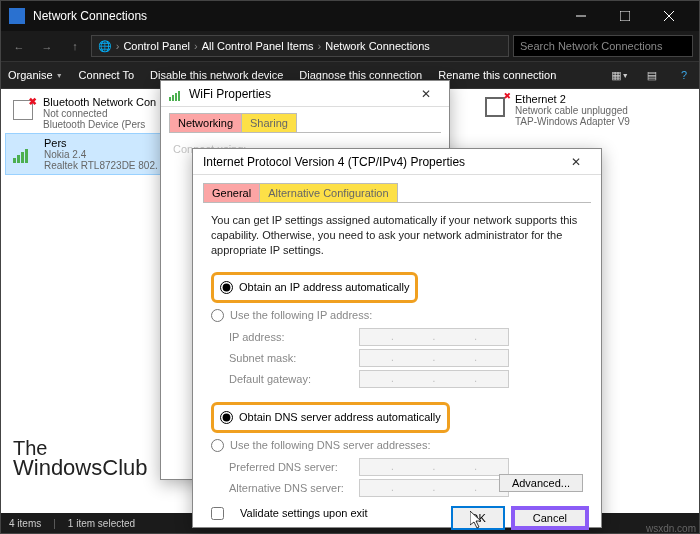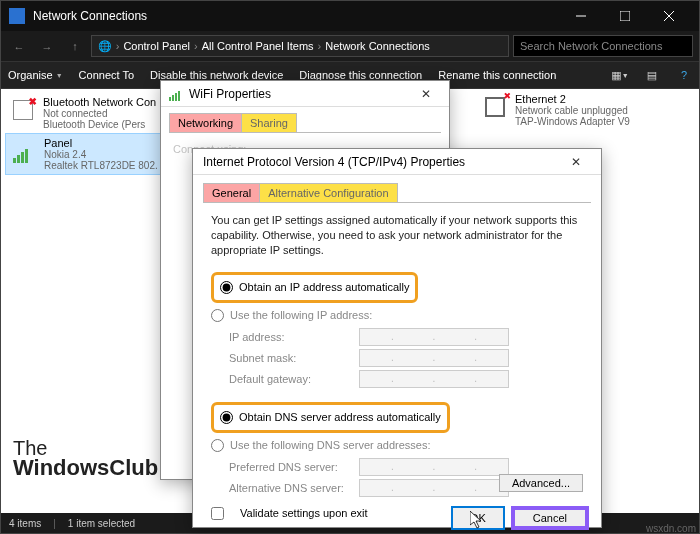--- a/index.html
+++ b/index.html
@@ -39,21 +39,21 @@
   .conntext .t2 { font-size: 10px; color: #666; }
 
   .ethernet { position: absolute; right: 18px; top: 4px; width: 200px; display: flex; gap: 6px; }
   .ethicon { width: 28px; height: 28px; position: relative; }
   .ethicon .jack { position: absolute; inset: 4px; border: 2px solid #666; }
 
   .statusbar { position: absolute; left: 0; right: 0; bottom: 0; height: 20px; background: #1b1b1b; color: #ccc; font-size: 10px; display: flex; align-items: center; padding: 0 8px; gap: 12px; }
 
   
   .watermark { position: absolute; left: 12px; bottom: 34px; color: #222; font-size: 20px; font-weight: 300; line-height: 0.95; }
-  .watermark .big { font-weight: 700; font-size: 22px; }
+  .watermark .big { font-weight: 400; font-size: 22px; }
   .wm2 { position: absolute; right: 4px; bottom: 0; font-size: 10px; color: #666; z-index: 1000; }
 
   
   .dlg { position: absolute; background: #fff; border: 1px solid #888; box-shadow: 0 4px 16px rgba(0,0,0,.3); }
   .dlg1 { left: 160px; top: 80px; width: 290px; height: 400px; }
   .dlg .dlgtitle { height: 26px; background: #fff; display: flex; align-items: center; padding: 0 8px; font-size: 12px; border-bottom: 1px solid #ddd; }
   .dlg .dlgtitle .dlgicon { width: 14px; height: 14px; margin-right: 6px; display: flex; align-items: flex-end; gap: 1px; }
   .dlg .dlgtitle .dlgicon span { width: 2px; background: #4caf50; }
   .dlg .dlgtitle .dlgicon span:nth-child(1){height:4px}.dlg .dlgtitle .dlgicon span:nth-child(2){height:6px}.dlg .dlgtitle .dlgicon span:nth-child(3){height:8px}.dlg .dlgtitle .dlgicon span:nth-child(4){height:10px}
   .dlg .closebtn { margin-left: auto; width: 30px; text-align: center; color: #333; }
@@ -160,21 +160,21 @@
       <div class="connitem selected">
         <div class="connicon">
             <div class="bars">
               <span></span>
               <span></span>
               <span></span>
               <span></span>
             </div>
           </div>
         <div class="conntext">
-          <div class="t1">Panel</div>
+          <div class="t1">Pers</div>
           <div class="t2">Nokia 2.4</div>
           <div class="t2">Realtek RTL8723DE 802.</div>
         </div>
       </div>
     </div>
 
     <div class="ethernet">
       <div class="ethicon">
           <div class="jack"></div>
           <div style="position:absolute;right:-2px;top:-2px;color:#e81123;font-size:9px">✖</div>

